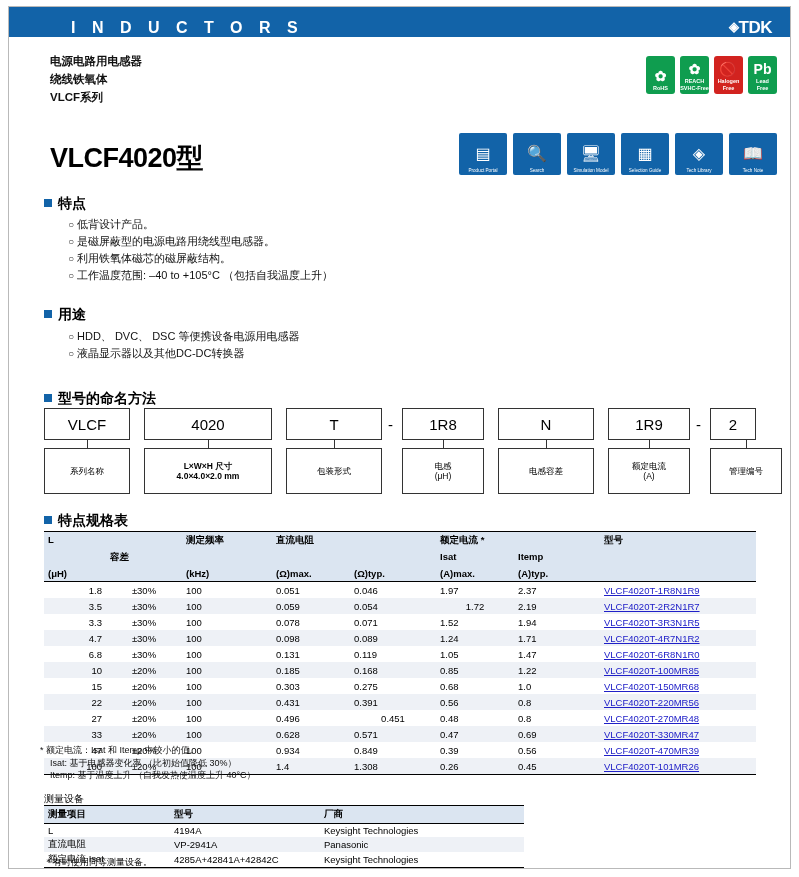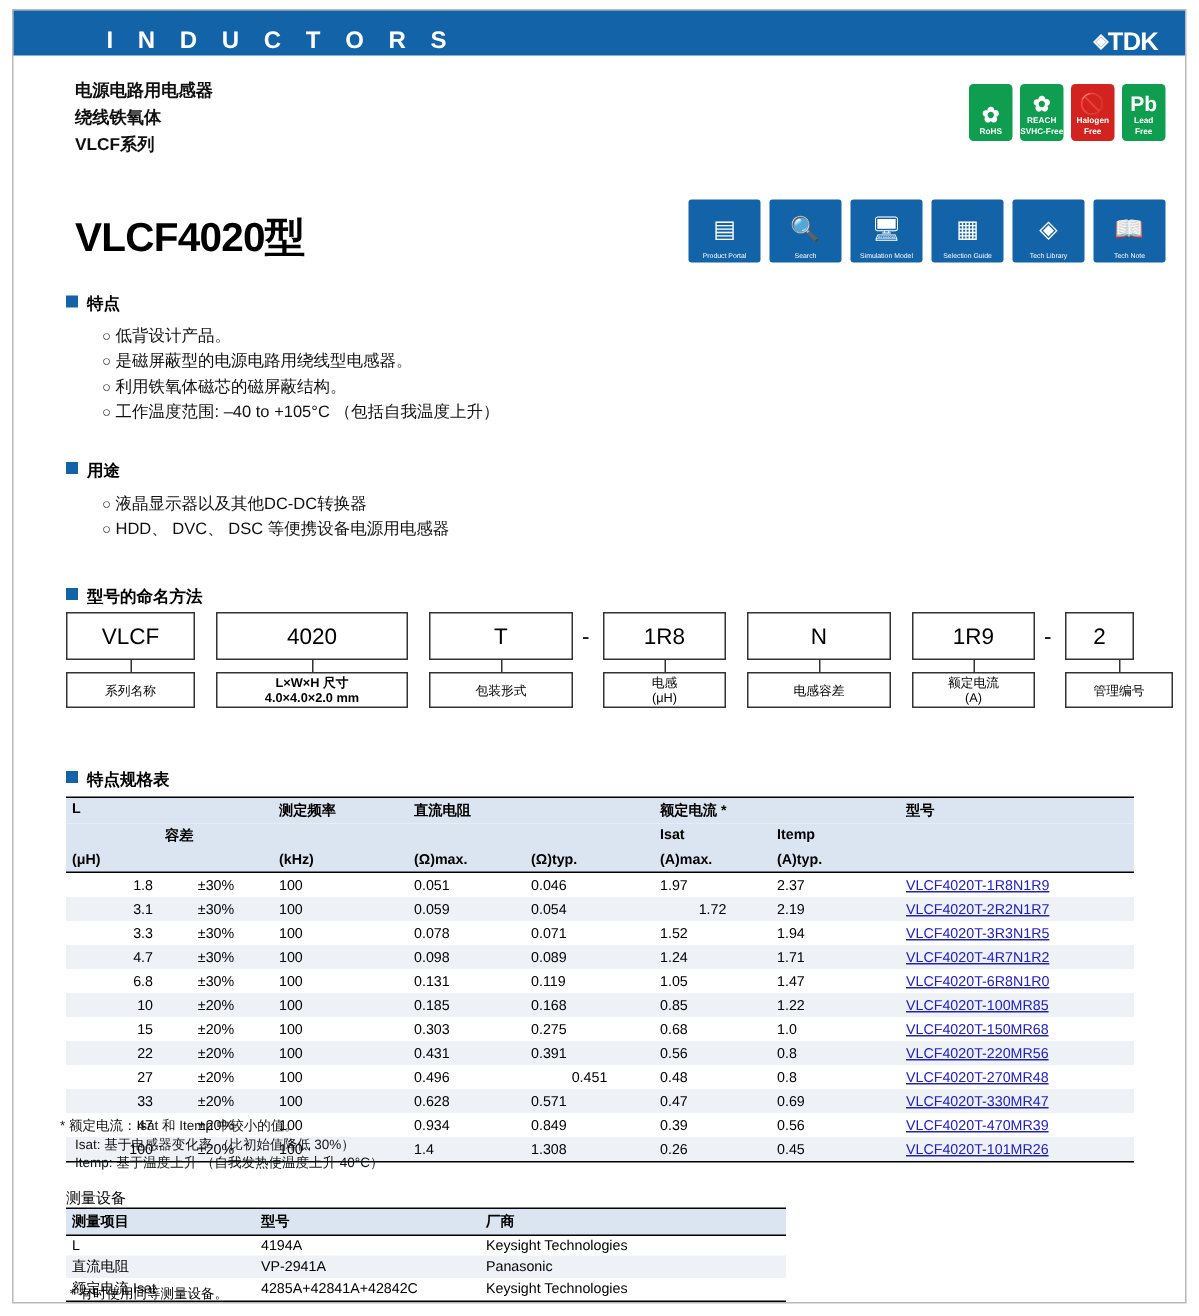--- a/index.html
+++ b/index.html
@@ -34,34 +34,34 @@
   .parttitle{position:absolute;left:50px;top:140px;font-size:27px;font-weight:bold;letter-spacing:-0.5px;}
 
   
   .iconbar{position:absolute;right:22px;top:133px;display:flex;gap:6px;}
   .ibtn{width:48px;height:42px;background:#1263a8;border-radius:2px;position:relative;
         display:flex;flex-direction:column;align-items:center;justify-content:center;}
   .ibtn .glyph{color:#fff;font-size:16px;line-height:16px;}
   .ibtn .cap{position:absolute;bottom:2px;left:0;right:0;text-align:center;color:#fff;font-size:4.6px;line-height:5px;}
 
   
-  .sec{position:absolute;font-size:11px;font-weight:bold;color:#000;}
+  .sec{position:absolute;font-size:14px;font-weight:bold;color:#000;}
   .sec .sq{display:inline-block;width:8px;height:8px;background:#1263a8;margin-right:6px;vertical-align:1px;}
 
   .bul{position:absolute;font-size:11px;line-height:17px;color:#111;}
   .bul div{white-space:nowrap;}
   .bul .o{display:inline-block;width:9px;color:#333;font-size:10px;}
 
   
   .namerow{position:absolute;left:44px;top:408px;width:712px;height:32px;}
   .nbox{position:absolute;top:0;height:32px;border:1px solid #333;box-sizing:border-box;
         display:flex;align-items:center;justify-content:center;font-size:15px;background:#fff;}
   .dash{position:absolute;top:8px;font-size:15px;color:#000;}
   .lrow{position:absolute;left:44px;top:448px;width:712px;height:30px;}
-  .lbox{position:absolute;top:0;height:24px;border:1px solid #333;box-sizing:border-box;
+  .lbox{position:absolute;top:0;height:46px;border:1px solid #333;box-sizing:border-box;
         display:flex;flex-direction:column;align-items:center;justify-content:center;
         font-size:8.5px;line-height:10px;text-align:center;background:#fff;}
   .vline{position:absolute;width:1px;background:#333;}
 
   table.spec{position:absolute;left:44px;top:531px;width:712px;border-collapse:collapse;font-size:9.5px;}
   table.spec th{background:#dbe5f1;font-weight:bold;text-align:left;padding:2px 4px;vertical-align:top;font-size:9.5px;}
   table.spec td{padding:1px 4px;font-size:9.5px;border:none;}
   table.spec tr.data td{height:14px;}
   table.spec tr.alt td{background:#eef1f6;}
   .lnk{color:#2020c8;text-decoration:underline;}
@@ -146,22 +146,22 @@
   <div class="sec" style="left:44px;top:195px;"><span class="sq"></span><span>特点</span></div>
   <div class="bul" style="left:68px;top:216px;">
     <div><span class="o">○</span><span>低背设计产品。</span></div>
     <div><span class="o">○</span><span>是磁屏蔽型的电源电路用绕线型电感器。</span></div>
     <div><span class="o">○</span><span>利用铁氧体磁芯的磁屏蔽结构。</span></div>
     <div><span class="o">○</span><span>工作温度范围: –40 to +105°C （包括自我温度上升）</span></div>
   </div>
 
   <div class="sec" style="left:44px;top:306px;"><span class="sq"></span><span>用途</span></div>
   <div class="bul" style="left:68px;top:328px;">
+    <div><span class="o">○</span><span>HDD、 DVC、 DSC 等便携设备电源用电感器</span></div>
     <div><span class="o">○</span><span>液晶显示器以及其他DC-DC转换器</span></div>
-    <div><span class="o">○</span><span>HDD、 DVC、 DSC 等便携设备电源用电感器</span></div>
   </div>
 
   <div class="sec" style="left:44px;top:390px;"><span class="sq"></span><span>型号的命名方法</span></div>
 
   <div class="namerow">
     <div class="nbox" style="left:0px;width:86px;">VLCF</div>
     <div class="nbox" style="left:100px;width:128px;">4020</div>
     <div class="nbox" style="left:242px;width:96px;">T</div>
     <div class="dash" style="left:344px;">-</div>
     <div class="nbox" style="left:358px;width:82px;">1R8</div>
@@ -253,21 +253,21 @@
           <td style="text-align: right;">1.8</td>
           <td style="text-align: center;">±30%</td>
           <td style="text-align: left;">100</td>
           <td style="text-align: left;">0.051</td>
           <td style="text-align: left;">0.046</td>
           <td style="text-align: left;">1.97</td>
           <td style="text-align: left;">2.37</td>
           <td style="text-align: left;"><span class="lnk">VLCF4020T-1R8N1R9</span></td>
         </tr>
         <tr class="data alt">
-          <td style="text-align: right;">3.1</td>
+          <td style="text-align: right;">3.5</td>
           <td style="text-align: center;">±30%</td>
           <td style="text-align: left;">100</td>
           <td style="text-align: left;">0.059</td>
           <td style="text-align: left;">0.054</td>
           <td style="text-align: center;">1.72</td>
           <td style="text-align: left;">2.19</td>
           <td style="text-align: left;"><span class="lnk">VLCF4020T-2R2N1R7</span></td>
         </tr>
         <tr class="data">
           <td style="text-align: right;">3.3</td>

